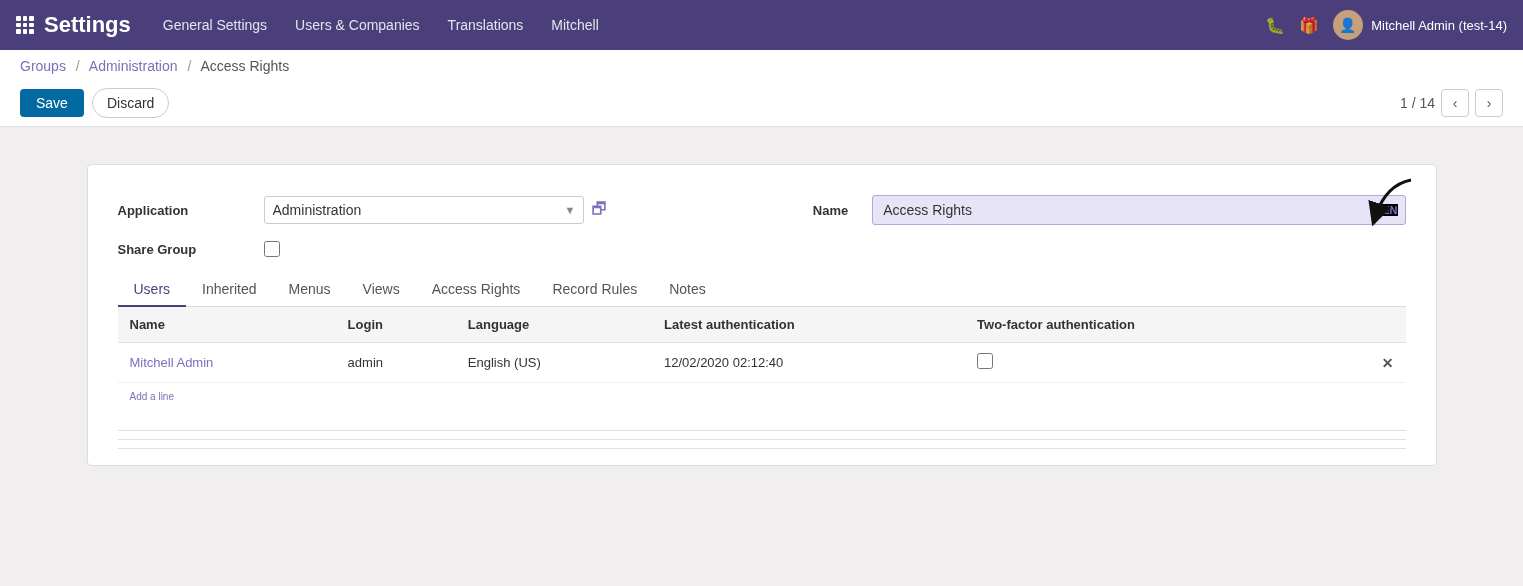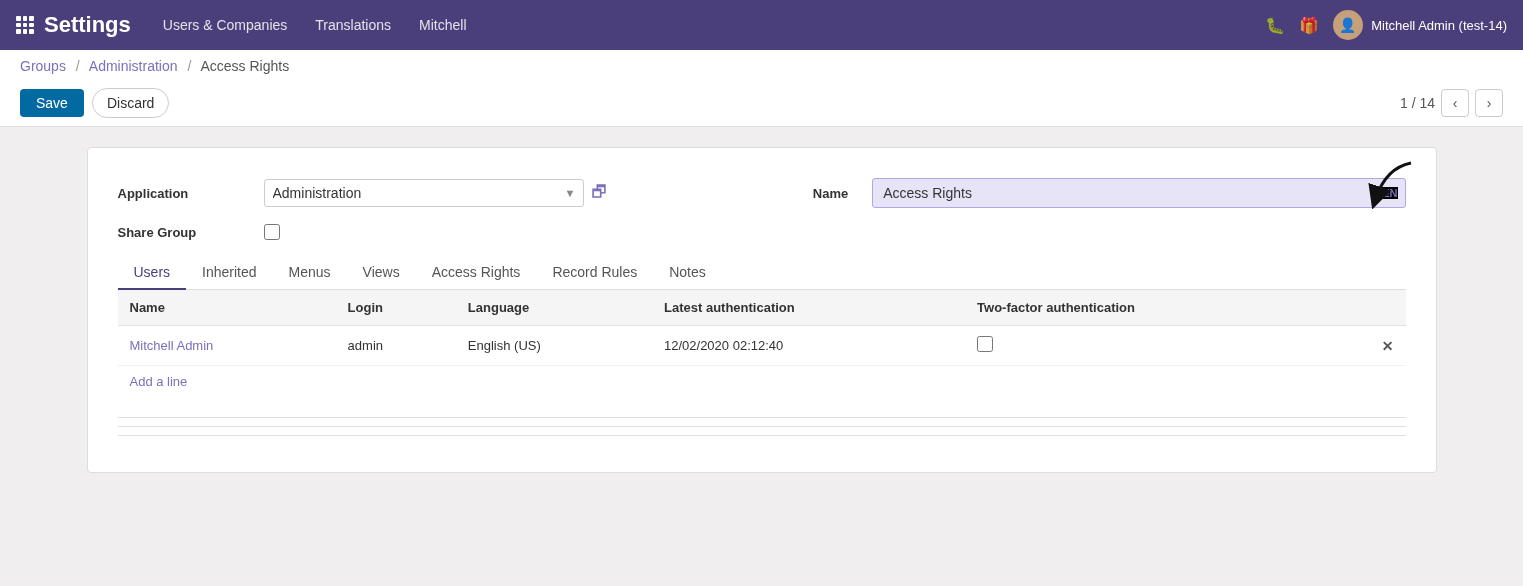--- a/index.html
+++ b/index.html
@@ -142,23 +142,23 @@
     
     .main-content {
       padding: 20px 40px;
       background: #f0eeee;
       min-height: calc(100vh - 100px);
     }
     .form-card {
       background: white;
       border: 1px solid #ddd;
       border-radius: 4px;
-      padding: 30px 30px 28px 30px;
+      padding: 30px 30px 8px 30px;
       max-width: 1350px;
-      margin: 0 auto;
+      margin: 17px auto;
     }
 
     
     .form-row {
       display: flex;
       align-items: center;
       margin-bottom: 16px;
       gap: 16px;
     }
     .form-label {
@@ -292,21 +292,21 @@
     }
     .delete-btn {
       color: #555;
       cursor: pointer;
       font-size: 14px;
       font-weight: bold;
       float: right;
     }
     .add-line-link {
       color: #7c6fbc;
-      font-size: 13px;
+      font-size: 10px;
       cursor: pointer;
       padding: 8px 12px;
       display: inline-block;
       text-decoration: none;
     }
     .checkbox-cell {
       width: 16px;
       height: 16px;
       border: 1px solid #ccc;
       background: white;
@@ -336,20 +336,21 @@
       <span></span>
         <span></span>
         <span></span>
       <span></span>
         <span></span>
         <span></span>
     </div>
     <span>Settings</span>
   </div>
   <div class="topnav-menu">
+    <a href="#">General Settings</a>
     <a href="#">Users &amp; Companies</a>
     <a href="#">Translations</a>
     <a href="#">Mitchell</a>
   </div>
   <div class="topnav-right">
     <span class="icon-btn">🐛</span>
     <span class="icon-btn">🎁</span>
     <div class="topnav-user">
       <div class="topnav-avatar">👤</div>
       <span>Mitchell Admin (test-14)</span>

